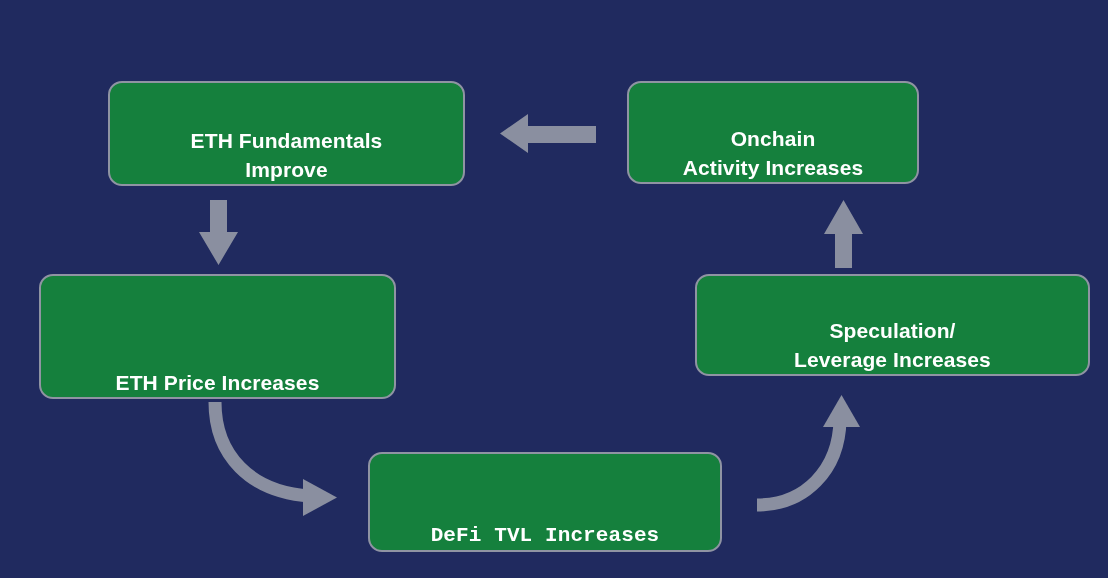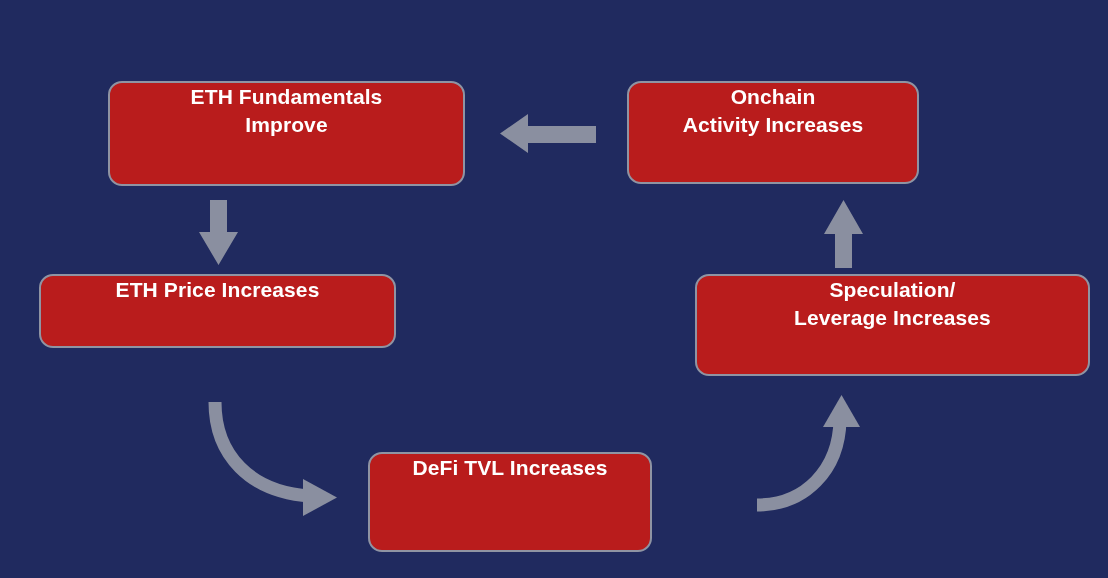--- a/index.html
+++ b/index.html
@@ -11,42 +11,42 @@
     position: relative;
     width: 1108px;
     height: 578px;
     background: #202a5f;
     overflow: hidden;
     font-family: "Liberation Sans", sans-serif;
   }
   .node {
     position: absolute;
     box-sizing: border-box;
-    background: #b91c1c;
+    background: #15803d;
     border: 2px solid #8f94a3;
     border-radius: 14px;
     display: flex;
-    align-items: flex-start;
+    align-items: flex-end;
     justify-content: center;
     text-align: center;
   }
   .node-label {
     color: #ffffff;
     font-size: 21px;
     font-weight: bold;
     line-height: 1.35;
     letter-spacing: 0.1px;
     white-space: pre-line;
     padding: 0 10px;
   }
   #n1 { left: 108px; top: 81px;  width: 357px; height: 105px; }
   #n2 { left: 627px; top: 81px;  width: 292px; height: 103px; }
-  #n3 { left: 39px;  top: 274px; width: 357px; height: 74px; }
+  #n3 { left: 39px;  top: 274px; width: 357px; height: 125px; }
   #n4 { left: 695px; top: 274px; width: 395px; height: 102px; }
-  #n5 { left: 368px; top: 452px; width: 284px; height: 100px; }
+  #n5 { left: 368px; top: 452px; width: 354px; height: 100px; font-family: Liberation Mono, monospace; }
 
   .edge-layer {
     position: absolute;
     left: 0;
     top: 0;
     width: 1108px;
     height: 578px;
     pointer-events: none;
   }
   .edge-shape { fill: #8a8fa0; }

